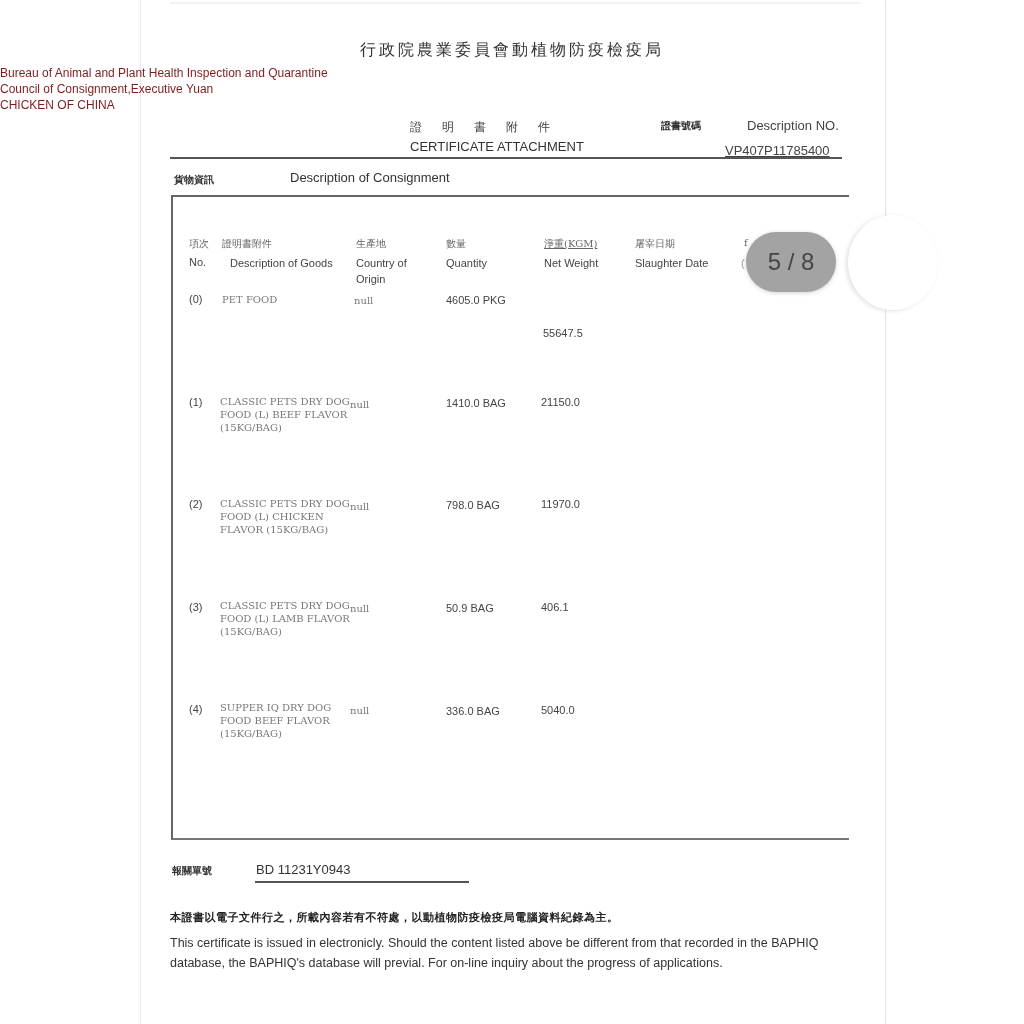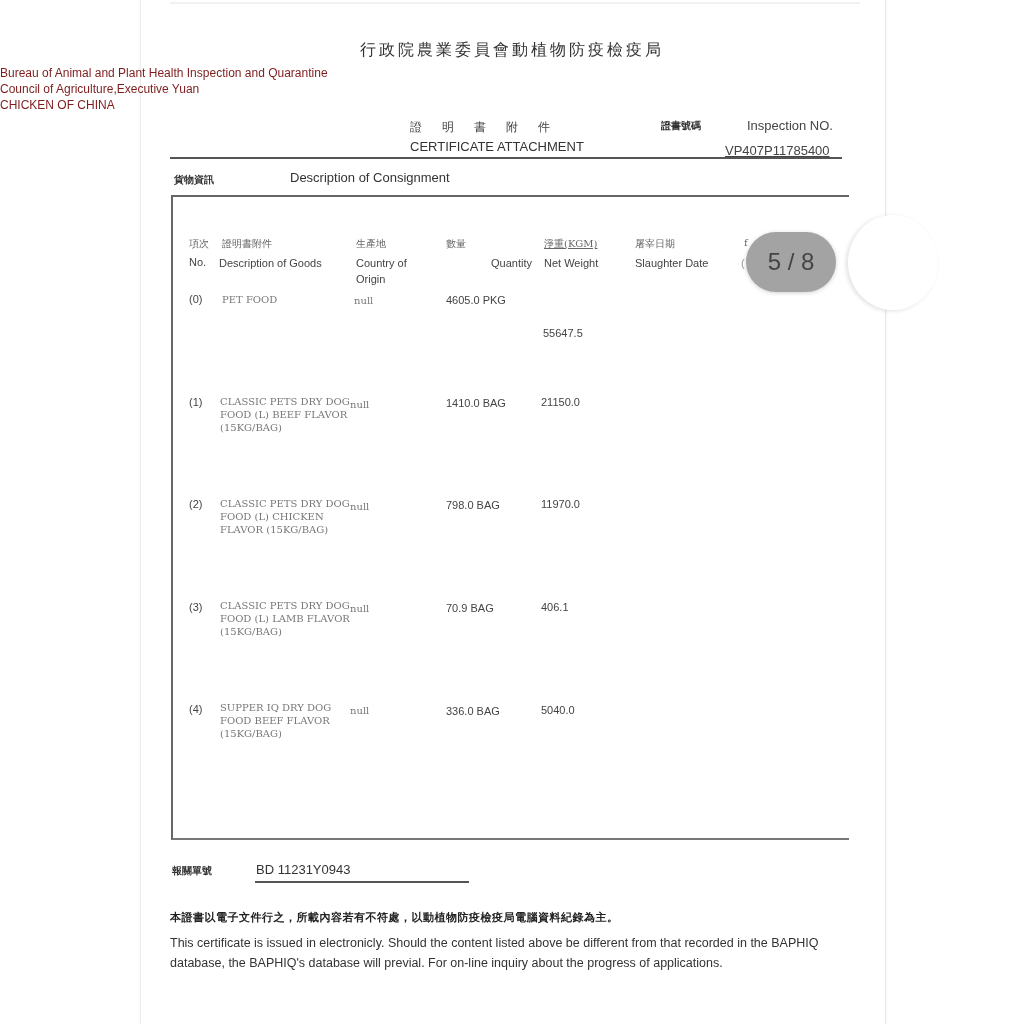--- a/index.html
+++ b/index.html
@@ -55,43 +55,43 @@
   .notice-en { position: absolute; left: 170px; top: 933px; width: 690px; font-size: 12.5px; line-height: 20px; color: #333; white-space: normal; }
 </style>
 </head>
 <body>
 
 <div class="page"></div>
 <div class="top-strip"></div>
 
 <div class="abs title-zh serif">行政院農業委員會動植物防疫檢疫局</div>
 <div class="abs hdr-line" style="top:66px;">Bureau of Animal and Plant Health Inspection and Quarantine</div>
-<div class="abs hdr-line" style="top:82px;">Council of Agriculture,Executive Yuan</div>
+<div class="abs hdr-line" style="top:82px;">Council of Consignment,Executive Yuan</div>
 <div class="abs hdr-line" style="top:98px;">CHICKEN OF CHINA</div>
 <div class="abs cert-zh serif">證明書附件</div>
 <div class="abs cert-en">CERTIFICATE ATTACHMENT</div>
 <div class="abs certno-zh serif">證書號碼</div>
-<div class="abs certno-label">Inspection NO.</div>
+<div class="abs certno-label">Description NO.</div>
 <div class="abs certno-val">VP407P11785400</div>
 <div class="hr-top"></div>
 
 <div class="abs desc-zh serif">貨物資訊</div>
 <div class="abs desc-en">Description of Consignment</div>
 <div class="box"></div>
 
 <div>
   <div class="abs th-zh serif" style="left:189px;">項次</div>
   <div class="abs th-en" style="left:189px; top:256px;">No.</div>
   <div class="abs th-zh serif" style="left:222px;">證明書附件</div>
-  <div class="abs th-en" style="left:219px; top:257px;">Description of Goods</div>
+  <div class="abs th-en" style="left:230px; top:257px;">Description of Goods</div>
   <div class="abs th-zh serif" style="left:356px;">生產地</div>
   <div class="abs th-en" style="left:356px; top:255px; white-space:pre; line-height:16px;">Country of
 Origin</div>
   <div class="abs th-zh serif" style="left:446px;">數量</div>
-  <div class="abs th-en" style="left:446px; top:257px;margin-left:45px;">Quantity</div>
+  <div class="abs th-en" style="left:446px; top:257px;">Quantity</div>
   <div class="abs th-zh serif" style="left:544px;text-decoration:underline;">淨重(KGM)</div>
   <div class="abs th-en" style="left:544px; top:257px;">Net Weight</div>
   <div class="abs th-zh serif" style="left:635px;">屠宰日期</div>
   <div class="abs th-en" style="left:635px; top:257px;">Slaughter Date</div>
   <div class="abs th-zh serif" style="left:744px;">f</div>
   <div class="abs th-en" style="left:741px; top:257px; color:#999;">(</div>
 </div>
 
 <div>
   <div class="abs cell" style="left:189px; top:293px;">(0)</div>
@@ -120,21 +120,21 @@
   <div class="abs cell" style="left:446px; top:499px;">798.0 BAG</div>
   <div class="abs cell" style="left:541px; top:498px;">11970.0</div>
 </div>
 
 <div>
   <div class="abs cell" style="left:189px; top:601px;">(3)</div>
   <div class="abs cellm" style="left:220px; top:599px;">CLASSIC PETS DRY DOG
 FOOD (L) LAMB FLAVOR
 (15KG/BAG)</div>
   <div class="abs cellm" style="left:350px; top:602px;">null</div>
-  <div class="abs cell" style="left:446px; top:602px;">70.9 BAG</div>
+  <div class="abs cell" style="left:446px; top:602px;">50.9 BAG</div>
   <div class="abs cell" style="left:541px; top:601px;">406.1</div>
 </div>
 
 <div>
   <div class="abs cell" style="left:189px; top:703px;">(4)</div>
   <div class="abs cellm" style="left:220px; top:701px;">SUPPER IQ DRY DOG
 FOOD BEEF FLAVOR
 (15KG/BAG)</div>
   <div class="abs cellm" style="left:350px; top:704px;">null</div>
   <div class="abs cell" style="left:446px; top:705px;">336.0 BAG</div>

